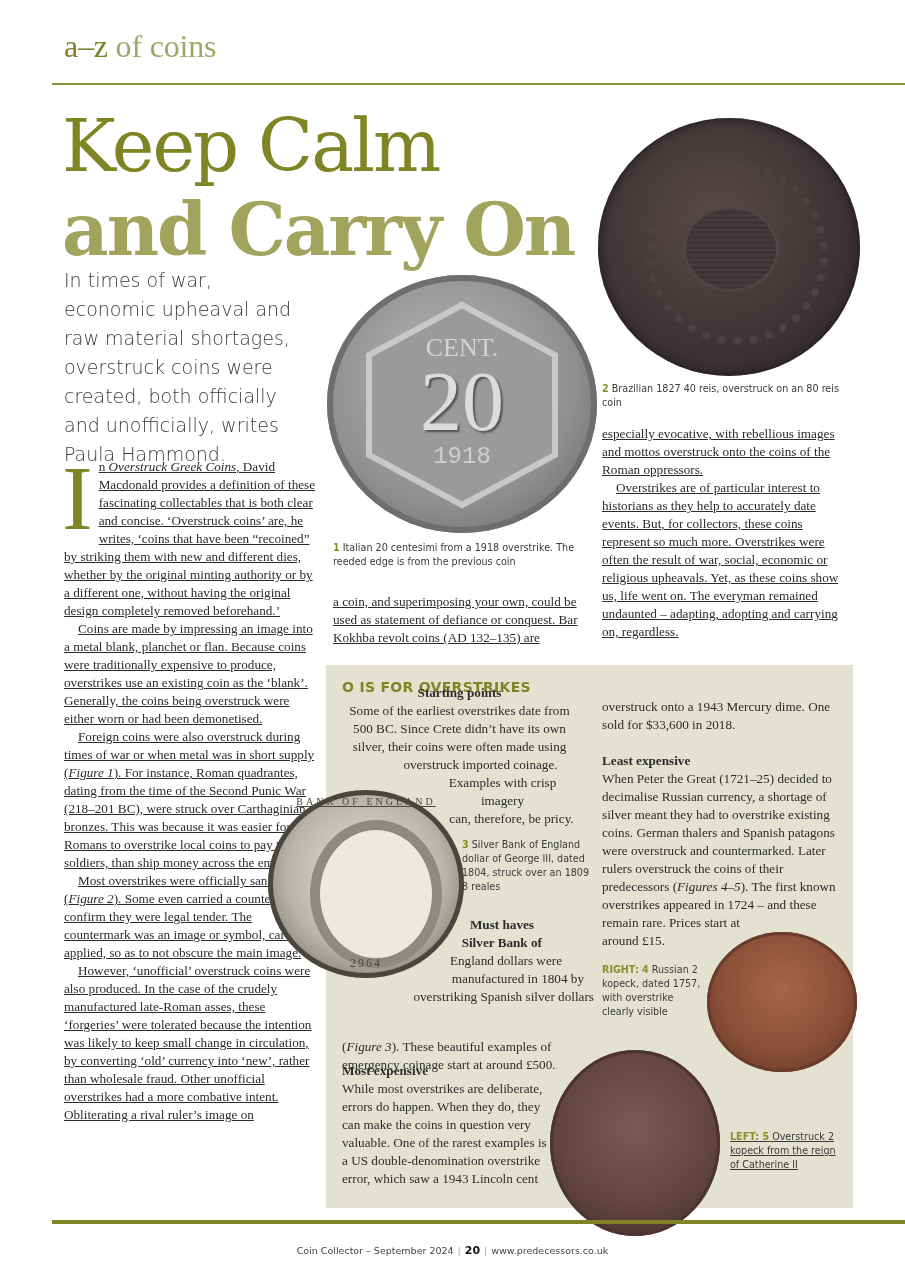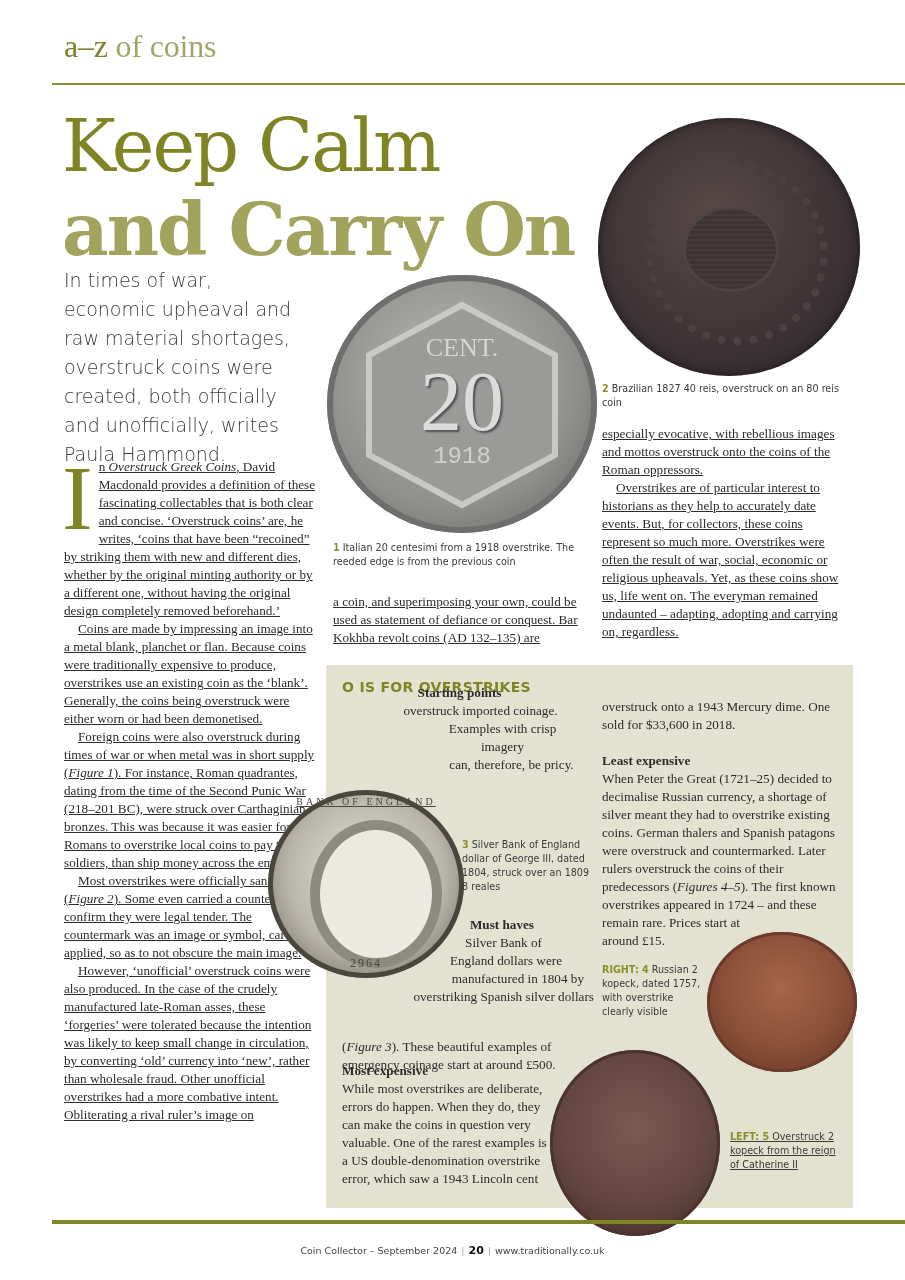--- a/index.html
+++ b/index.html
@@ -78,36 +78,37 @@
 <div class="abs body-text" style="left:602px; top:425px; width:252px;">
   <p class="noindent">especially evocative, with rebellious images and mottos overstruck onto the coins of the Roman oppressors.</p>
   <p>Overstrikes are of particular interest to historians as they help to accurately date events. But, for collectors, these coins represent so much more. Overstrikes were often the result of war, social, economic or religious upheavals. Yet, as these coins show us, life went on. The everyman remained undaunted – adapting, adopting and carrying on, regardless.</p>
 </div>
 
 <div class="abs sidebox"></div>
 <div class="abs sb-title">O IS FOR OVERSTRIKES</div>
 
 <div class="abs sb-text" style="left:342px; top:684px; width:235px;text-align:center;">
   <div class="sb-head">Starting points</div>
+  <div>Some of the earliest overstrikes date from 500 BC. Since Crete didn’t have its own silver, their coins were often made using</div>
   <div style="padding-left:42px;">overstruck imported coinage.</div>
   <div style="padding-left:86px;">Examples with crisp imagery</div>
   <div style="padding-left:104px;">can, therefore, be pricy.</div>
 </div>
 
 <div class="coin" style="left:268px; top:790px; width:196px; height:188px; background: radial-gradient(circle at 50% 45%, #e6e3da 0%, #b9b5aa 55%, #6f6b62 90%, #3b3832 100%); box-shadow: inset 0 0 0 5px #4a463e;">
   <div class="coin" style="left:42px; top:30px; width:112px; height:128px; border:10px solid #8d8a80; background:#ece9e1;"></div>
   <div style="position:absolute; left:0; top:6px; width:196px; text-align:center; font-size:10px; color:#4a463e; letter-spacing:3px;text-decoration:underline;">BANK OF ENGLAND</div>
   <div style="position:absolute; left:0; top:166px; width:196px; text-align:center; font-size:12px; color:#4a463e; letter-spacing:2px;">2964</div>
 </div>
 
 <div class="abs caption" style="left:462px; top:838px; width:130px;"><span class="num">3</span><span> Silver Bank of England dollar of George III, dated 1804, struck over an 1809 8 reales</span></div>
 
 <div class="abs sb-text" style="left:342px; top:916px; width:252px; text-align:right;">
   <div class="sb-head" style="padding-right:60px;">Must haves</div>
-  <div style="padding-right:52px;">Silver Bank of</div>
+  <div style="padding-right:52px;font-weight:bold;">Silver Bank of</div>
   <div style="padding-right:32px;">England dollars were</div>
   <div style="padding-right:10px;">manufactured in 1804 by</div>
   <div style="padding-right:0;">overstriking Spanish silver dollars</div>
   <div style="text-align:left;margin-top:32px;">(<i>Figure 3</i><span>). These beautiful examples of emergency coinage start at around £500.</span></div>
 </div>
 
 <div class="abs sb-text" style="left:342px; top:1062px; width:212px;">
   <div class="sb-head">Most expensive</div>
   <div>While most overstrikes are deliberate, errors do happen. When they do, they can make the coins in question very valuable. One of the rarest examples is a US double-denomination overstrike error, which saw a 1943 Lincoln cent</div>
 </div>
@@ -124,14 +125,14 @@
 <div class="coin" style="left:707px; top:932px; width:150px; height:140px; background: radial-gradient(circle at 50% 40%, #a5664a 0%, #8a4f38 55%, #5e3325 100%); box-shadow: inset 0 0 0 3px #6b3c2b;"></div>
 
 <div class="abs caption" style="left:602px; top:963px; width:100px;"><span class="num">RIGHT: 4</span><span> Russian 2 kopeck, dated 1757, with overstrike clearly visible</span></div>
 
 <div class="coin" style="left:550px; top:1050px; width:170px; height:186px; background: radial-gradient(circle at 50% 42%, #7a5a52 0%, #644640 55%, #3f2a27 100%); box-shadow: inset 0 0 0 3px #4b3330;"></div>
 
 <div class="abs caption" style="left:730px; top:1130px; width:115px;text-decoration:underline;"><span class="num">LEFT: 5</span><span> Overstruck 2 kopeck from the reign of Catherine II</span></div>
 
 <div class="abs bottom-rule"></div>
 <div class="abs footer">
-  <span>Coin Collector – September 2024</span><span class="sep">|</span><span class="pg">20</span><span class="sep">|</span><span>www.traditionally.co.uk</span>
+  <span>Coin Collector – September 2024</span><span class="sep">|</span><span class="pg">20</span><span class="sep">|</span><span>www.predecessors.co.uk</span>
 </div>
 
 </body></html>

